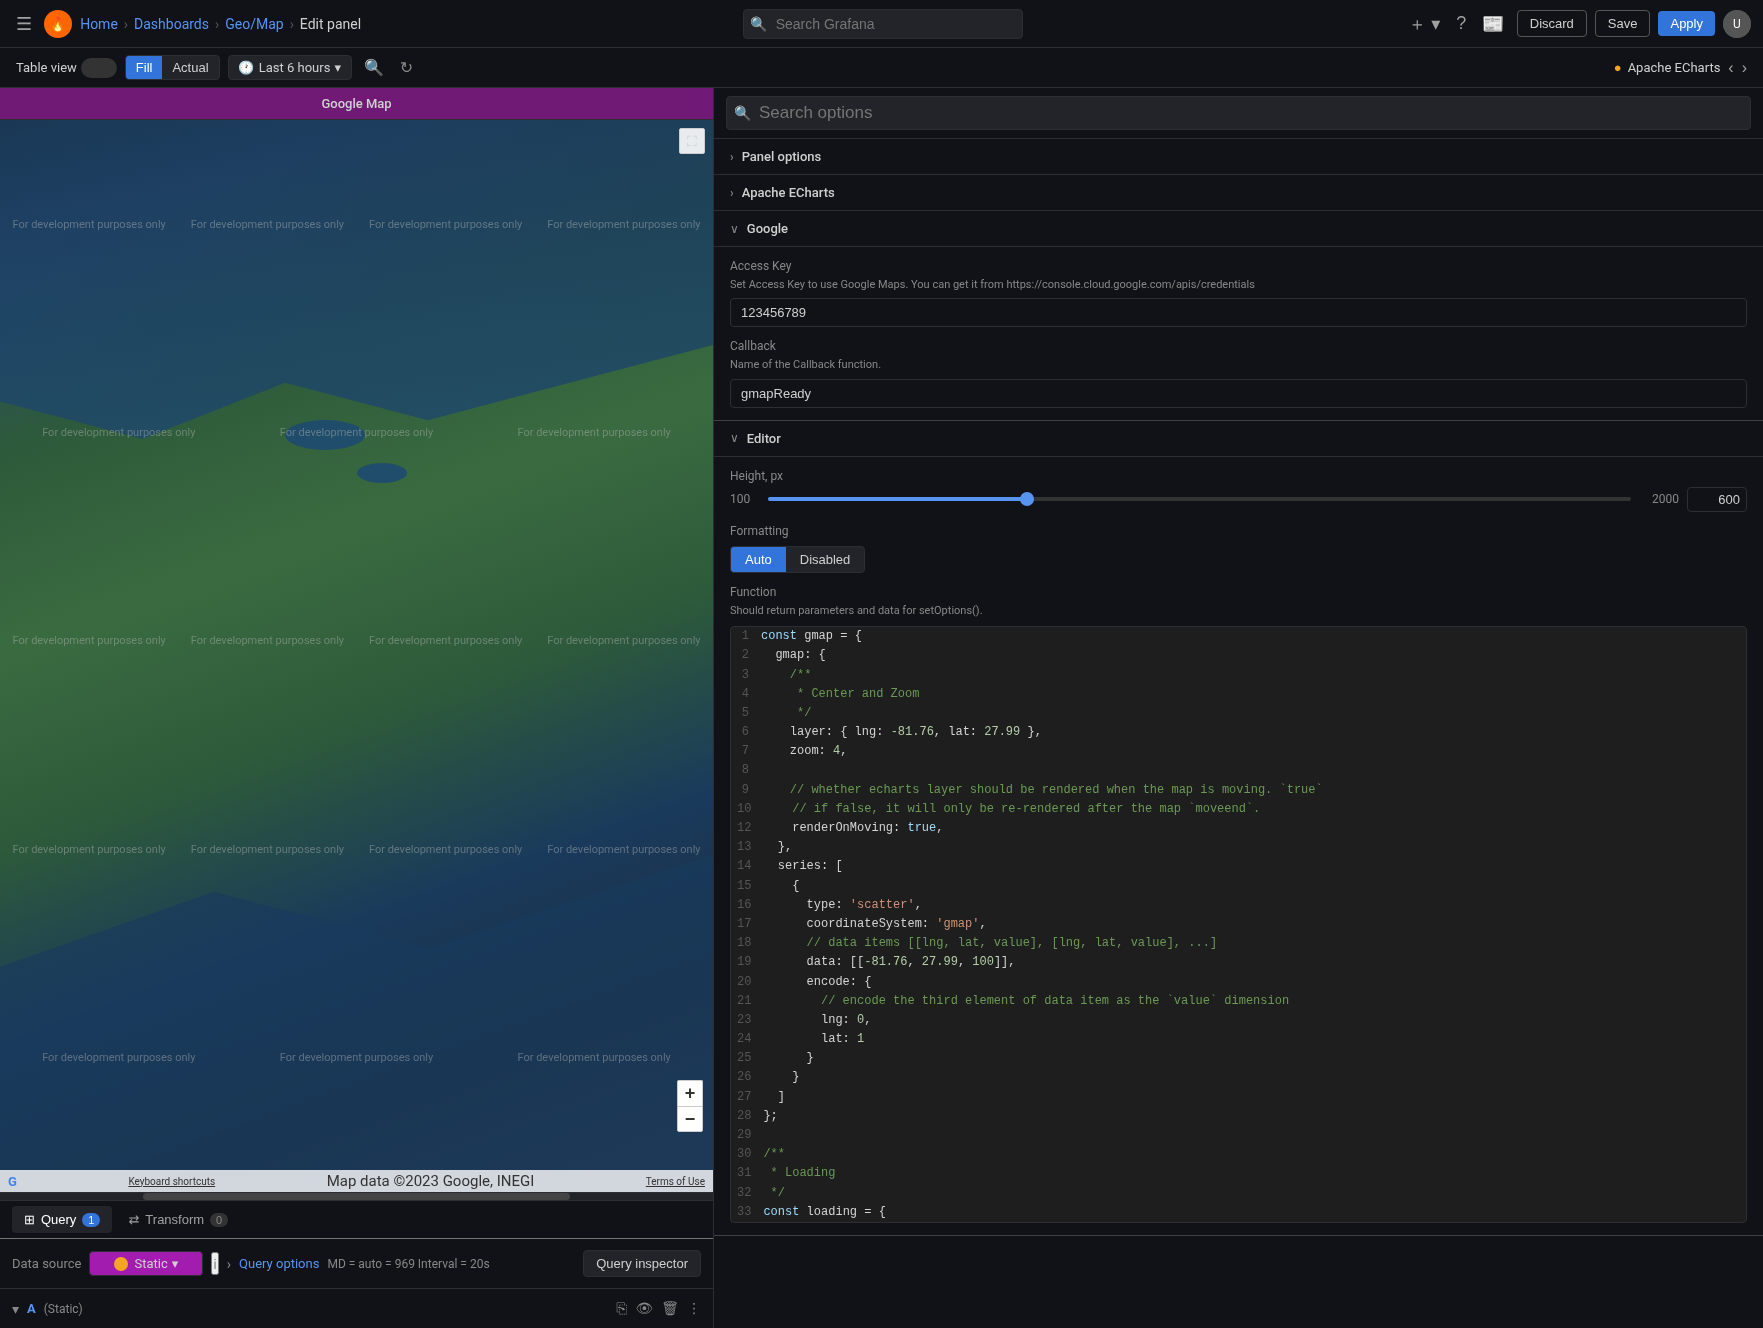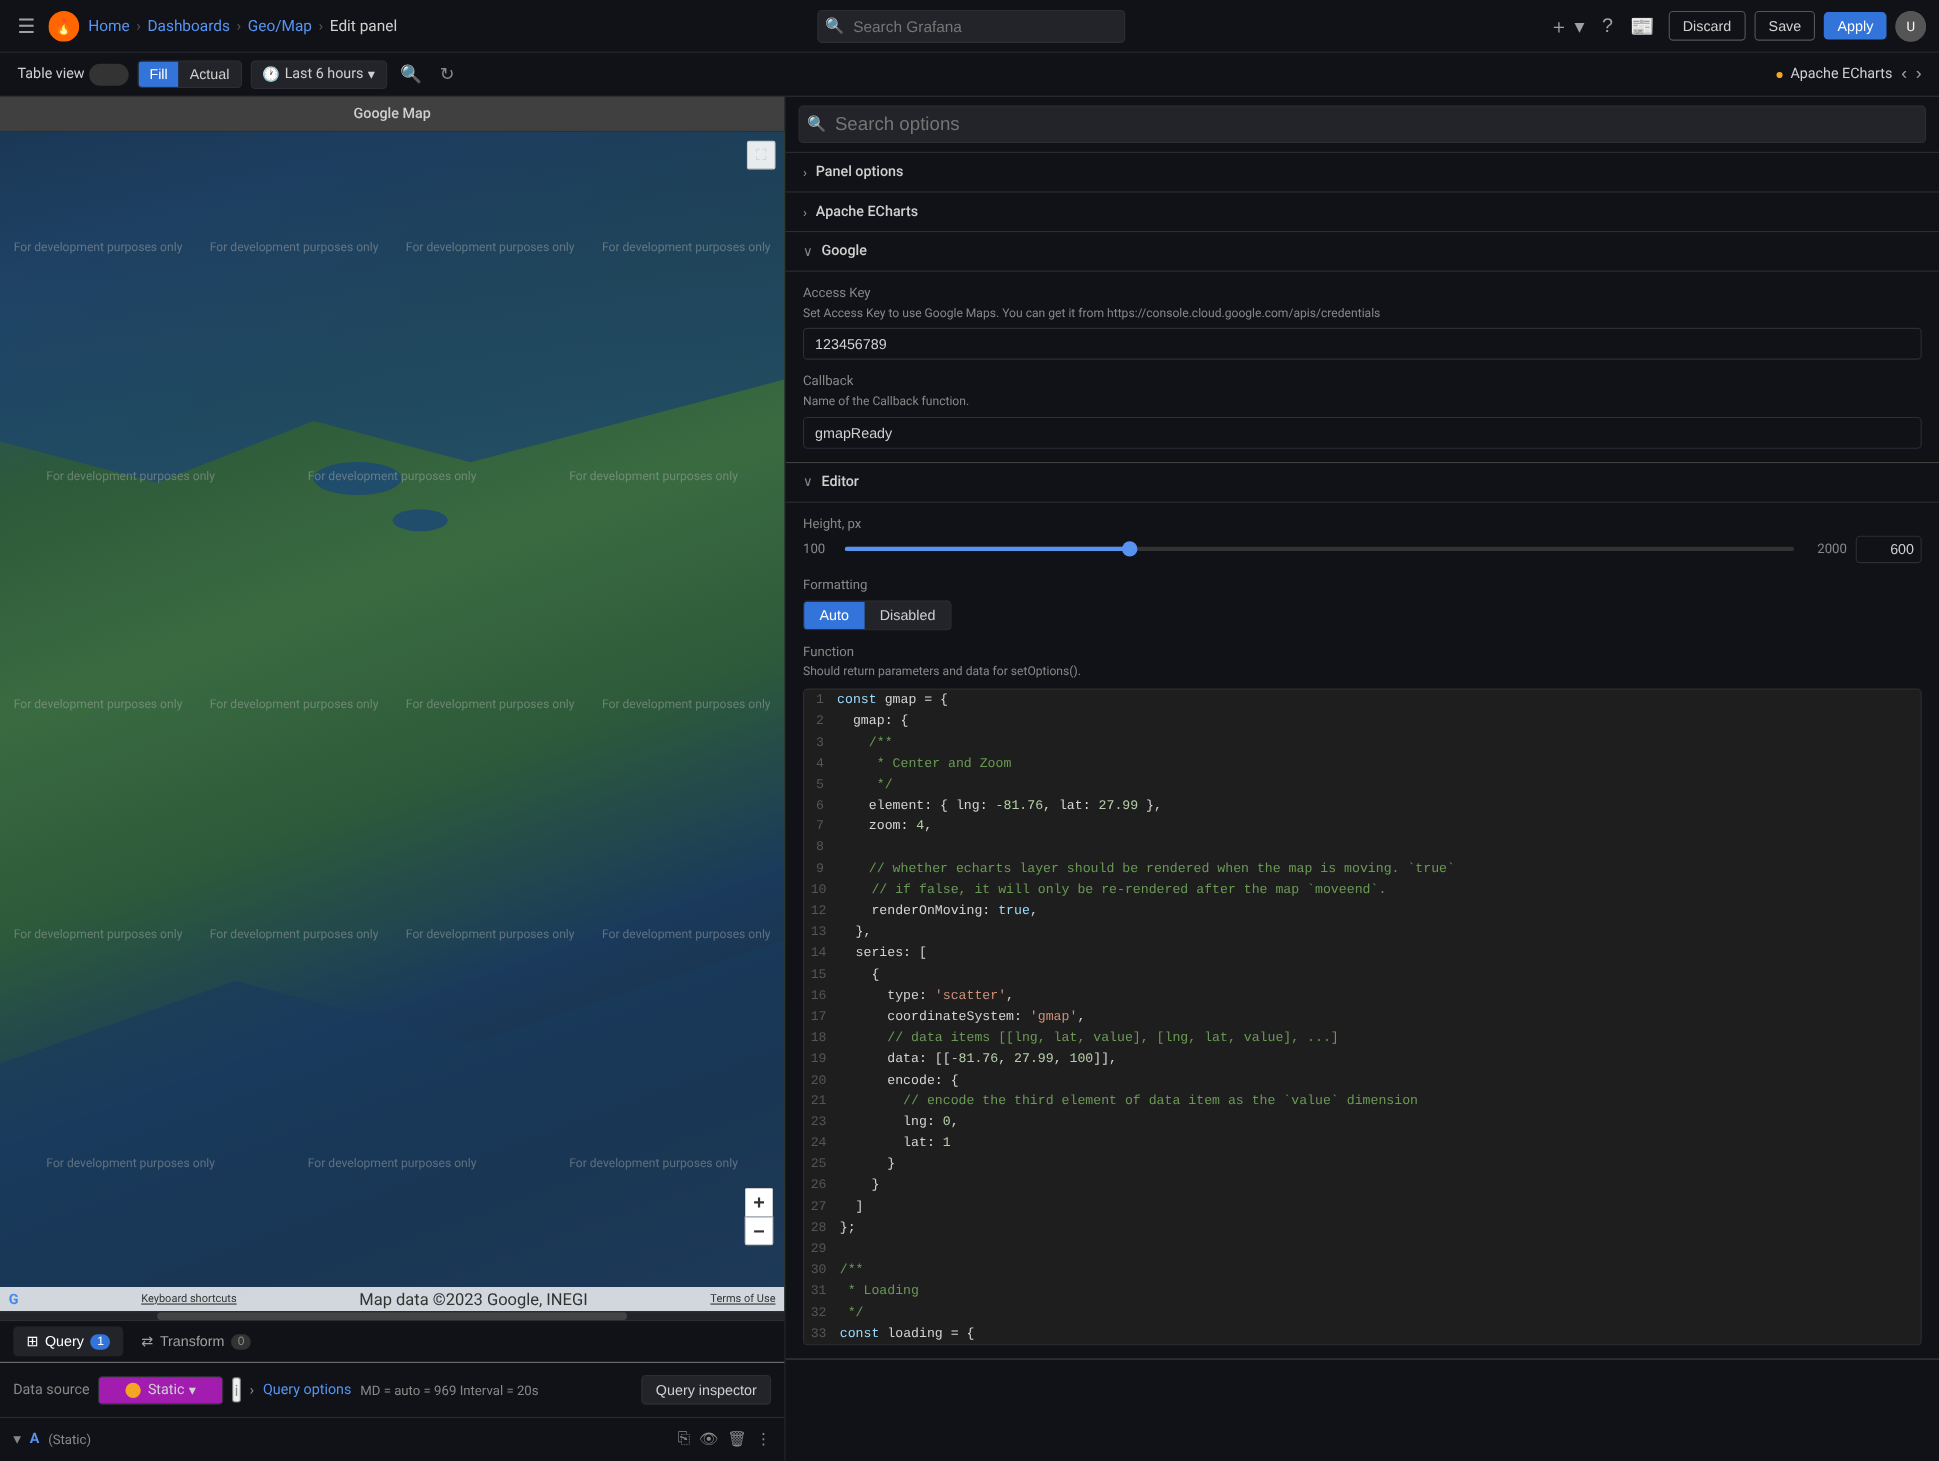--- a/index.html
+++ b/index.html
@@ -35,21 +35,21 @@
     .toolbar-right { margin-left: auto; display: flex; align-items: center; gap: 8px; }
     .panel-type { display: flex; align-items: center; gap: 6px; color: #d0d0d0; font-size: 13px; cursor: pointer; }
     .panel-nav-arrow { background: none; border: none; color: #a0a0a0; cursor: pointer; font-size: 16px; }
     
     
     .main-layout { display: flex; height: calc(1328px - 88px); }
     
     
     .left-panel { flex: 0 0 714px; display: flex; flex-direction: column; border-right: 1px solid #2c2e33; }
     
-    .panel-title-bar { text-align: center; padding: 8px; color: #d0d0d0; font-size: 13px; font-weight: 500; background: #404040; border-bottom: 1px solid #2c2e33; }
+    .panel-title-bar { text-align: center; padding: 8px; color: #d0d0d0; font-size: 13px; font-weight: 500; background: #701a75; border-bottom: 1px solid #2c2e33; }
     
     .map-container { flex: 1; background: #4a6741; position: relative; overflow: hidden; }
     
     .map-zoom { position: absolute; right: 10px; bottom: 60px; display: flex; flex-direction: column; }
     .zoom-btn { width: 26px; height: 26px; background: #fff; border: 1px solid #ccc; cursor: pointer; display: flex; align-items: center; justify-content: center; font-size: 18px; color: #333; font-weight: bold; }
     
     .map-footer { position: absolute; bottom: 0; left: 0; right: 0; background: rgba(255,255,255,0.8); display: flex; align-items: center; justify-content: space-between; padding: 2px 8px; font-size: 11px; color: #333; }
     
     
     .map-scrollbar { height: 8px; background: #22242a; border-top: 1px solid #2c2e33; position: relative; }
@@ -391,21 +391,21 @@
             <div class="code-line">
               <span class="line-num">4</span>
               <span class="line-content"><span class="kw-green">     * Center and Zoom</span></span>
             </div>
             <div class="code-line">
               <span class="line-num">5</span>
               <span class="line-content"><span class="kw-green">     */</span></span>
             </div>
             <div class="code-line">
               <span class="line-num">6</span>
-              <span class="line-content"><span class="kw-white">    element: { lng: </span><span class="kw-num">-81.76</span><span class="kw-white">, lat: </span><span class="kw-num">27.99</span><span class="kw-white"> },</span></span>
+              <span class="line-content"><span class="kw-white">    layer: { lng: </span><span class="kw-num">-81.76</span><span class="kw-white">, lat: </span><span class="kw-num">27.99</span><span class="kw-white"> },</span></span>
             </div>
             <div class="code-line">
               <span class="line-num">7</span>
               <span class="line-content"><span class="kw-white">    zoom: </span><span class="kw-num">4</span><span class="kw-white">,</span></span>
             </div>
             <div class="code-line">
               <span class="line-num">8</span>
               <span class="line-content">&nbsp;</span>
             </div>
             <div class="code-line">

